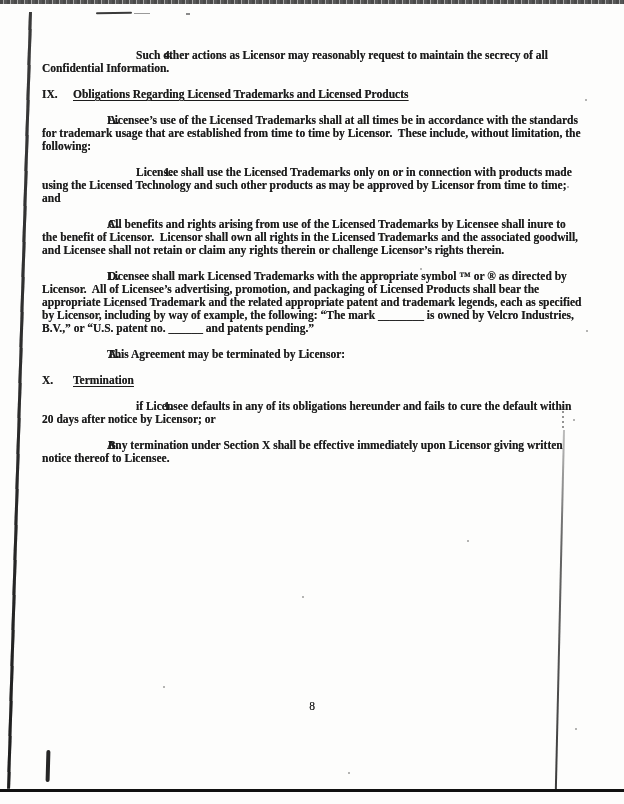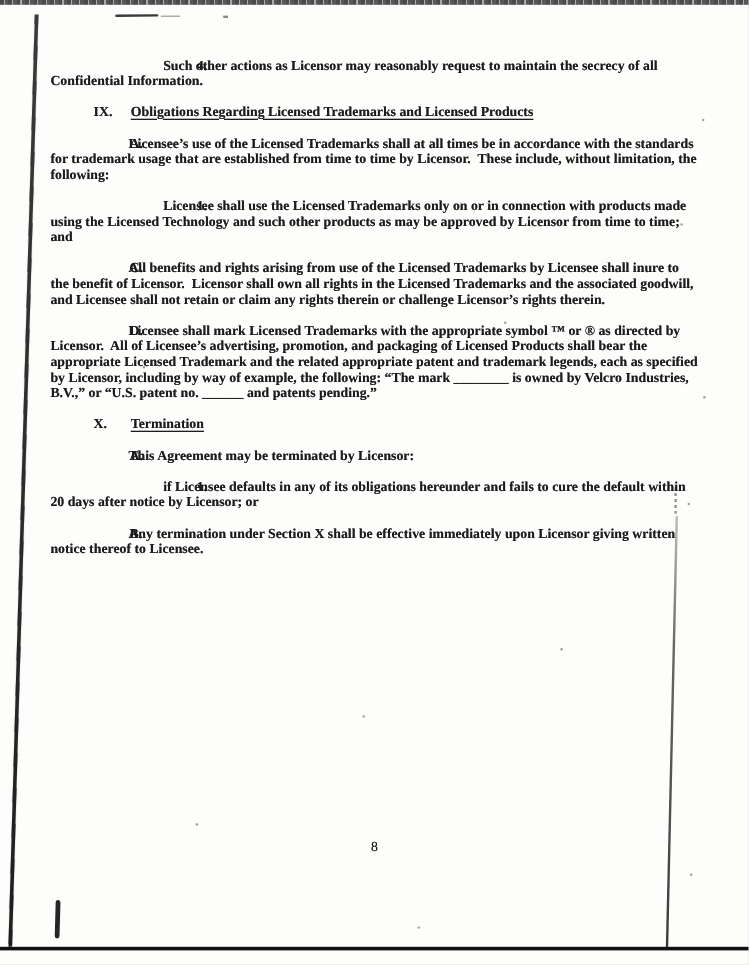--- a/index.html
+++ b/index.html
@@ -45,21 +45,21 @@
     text-shadow:0 0 .3px rgba(10,10,10,.6);
   }
   .para{margin:13px 0 0 0;font-weight:bold;}
   .lbl{display:inline-block;}
   .txt,.ttl{white-space:pre-wrap;}
   .p-num{text-indent:61px;}
   .p-num .lbl{width:33px;}
   .p-let{text-indent:33px;}
   .p-let .lbl{width:32px;}
   .p-hdg{text-indent:0;}
-  .p-hdg .lbl{width:31px;margin-left:36px;}
+  .p-hdg .lbl{width:31px;}
   .u{text-decoration:underline;text-underline-offset:2px;}
   .pagenum{
     position:absolute;left:0;top:700px;width:624px;
     text-align:center;font-size:11.5px;
     text-shadow:0 0 .3px rgba(10,10,10,.6);
   }
 </style>
 </head>
 <body>
 
@@ -96,23 +96,23 @@
     <p class="para p-let"><span class="lbl">A.</span><span class="txt">Licensee’s use of the Licensed Trademarks shall at all times be in accordance with the standards for trademark usage that are established from time to time by Licensor.  These include, without limitation, the following:</span></p>
 
     <p class="para p-num"><span class="lbl">1.</span><span class="txt">Licensee shall use the Licensed Trademarks only on or in connection with products made using the Licensed Technology and such other products as may be approved by Licensor from time to time; and</span></p>
 
 
 
     <p class="para p-let"><span class="lbl">C.</span><span class="txt">All benefits and rights arising from use of the Licensed Trademarks by Licensee shall inure to the benefit of Licensor.  Licensor shall own all rights in the Licensed Trademarks and the associated goodwill, and Licensee shall not retain or claim any rights therein or challenge Licensor’s rights therein.</span></p>
 
     <p class="para p-let"><span class="lbl">D.</span><span class="txt">Licensee shall mark Licensed Trademarks with the appropriate symbol ™ or ® as directed by Licensor.  All of Licensee’s advertising, promotion, and packaging of Licensed Products shall bear the appropriate Licensed Trademark and the related appropriate patent and trademark legends, each as specified by Licensor, including by way of example, the following: “The mark ________ is owned by Velcro Industries, B.V.,” or “U.S. patent no. ______ and patents pending.”</span></p>
 
+    <p class="para p-let"><span class="lbl">A.</span><span class="txt">This Agreement may be terminated by Licensor:</span></p>
+
     <p class="para p-hdg"><span class="lbl">X.</span><span class="ttl u">Termination</span></p>
-
-    <p class="para p-let"><span class="lbl">A.</span><span class="txt">This Agreement may be terminated by Licensor:</span></p>
 
     <p class="para p-num"><span class="lbl">1.</span><span class="txt">if Licensee defaults in any of its obligations hereunder and fails to cure the default within 20 days after notice by Licensor; or</span></p>
 
 
     <p class="para p-let"><span class="lbl">B.</span><span class="txt">Any termination under Section X shall be effective immediately upon Licensor giving written notice thereof to Licensee.</span></p>
 
   </div>
 
   <div class="pagenum">8</div>
 

